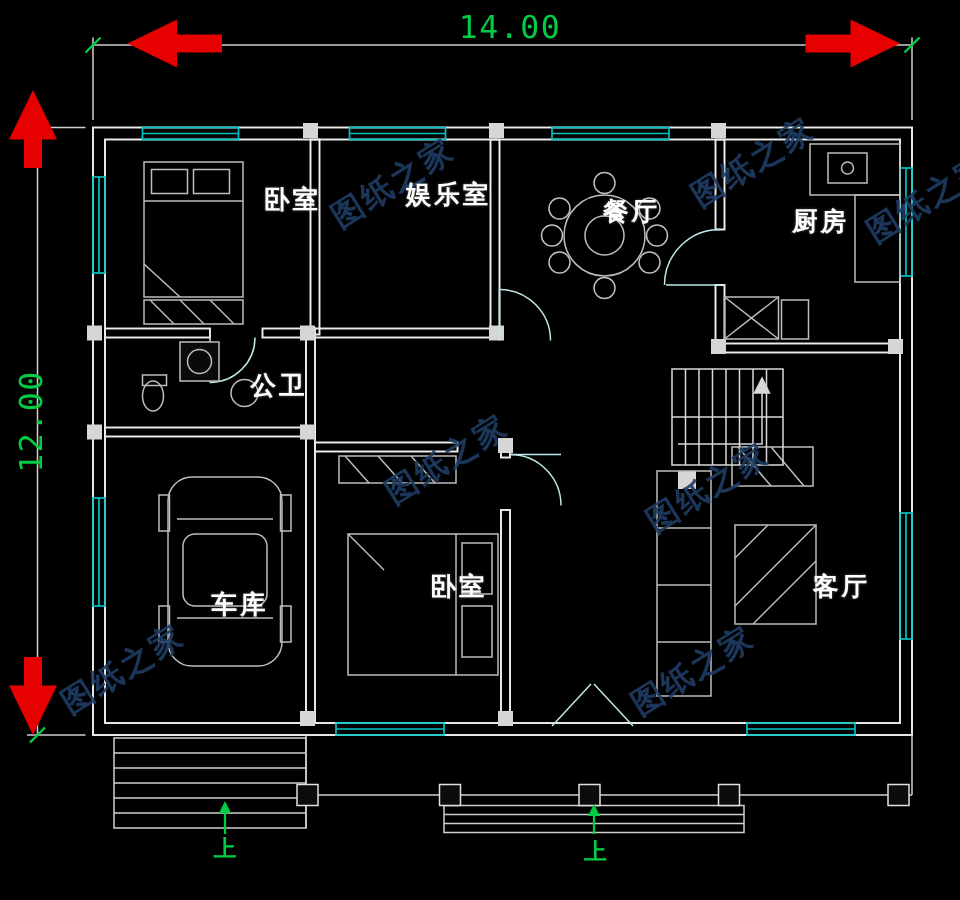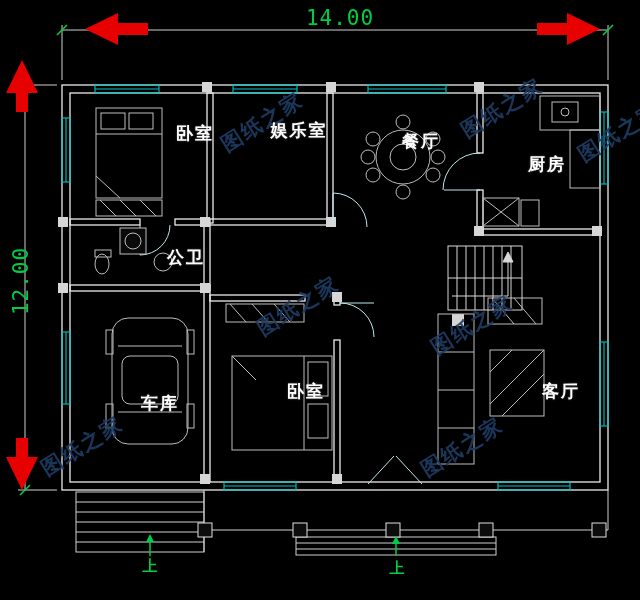--- a/index.html
+++ b/index.html
@@ -253,21 +253,21 @@
       <polygon points="396,536 392,544 400,544" fill="#00cc44" stroke="none"></polygon>
     </g>
   </svg>
 
   <div class="dim-text" style="left:302px;top:6px;width:76px;">14.00</div>
   <div class="dim-text vertical" style="left:-15px;top:270px;width:70px;height:22px;">12.00</div>
 
   <div class="room-label" style="left:195px;top:133px;">卧室</div>
   <div class="room-label" style="left:299px;top:130px;font-family:Liberation Mono, monospace;">娱乐室</div>
   <div class="room-label" style="left:421px;top:141px;">餐厅</div>
-  <div class="room-label" style="left:547px;top:164px;text-align:center;">厨房</div>
+  <div class="room-label" style="left:547px;top:148px;text-align:center;">厨房</div>
   <div class="room-label" style="left:186px;top:257px;">公卫</div>
   <div class="room-label" style="left:160px;top:370px;margin-top:33px;">车库</div>
   <div class="room-label" style="left:306px;top:391px;">卧室</div>
   <div class="room-label" style="left:561px;top:391px;">客厅</div>
 
   <div class="entry-mark" style="left:150px;top:566px;">上</div>
   <div class="entry-mark" style="left:397px;top:568px;">上</div>
 
   <div class="wm" style="left:262px;top:122px;">图纸之家</div>
   <div class="wm" style="left:502px;top:108px;">图纸之家</div>

